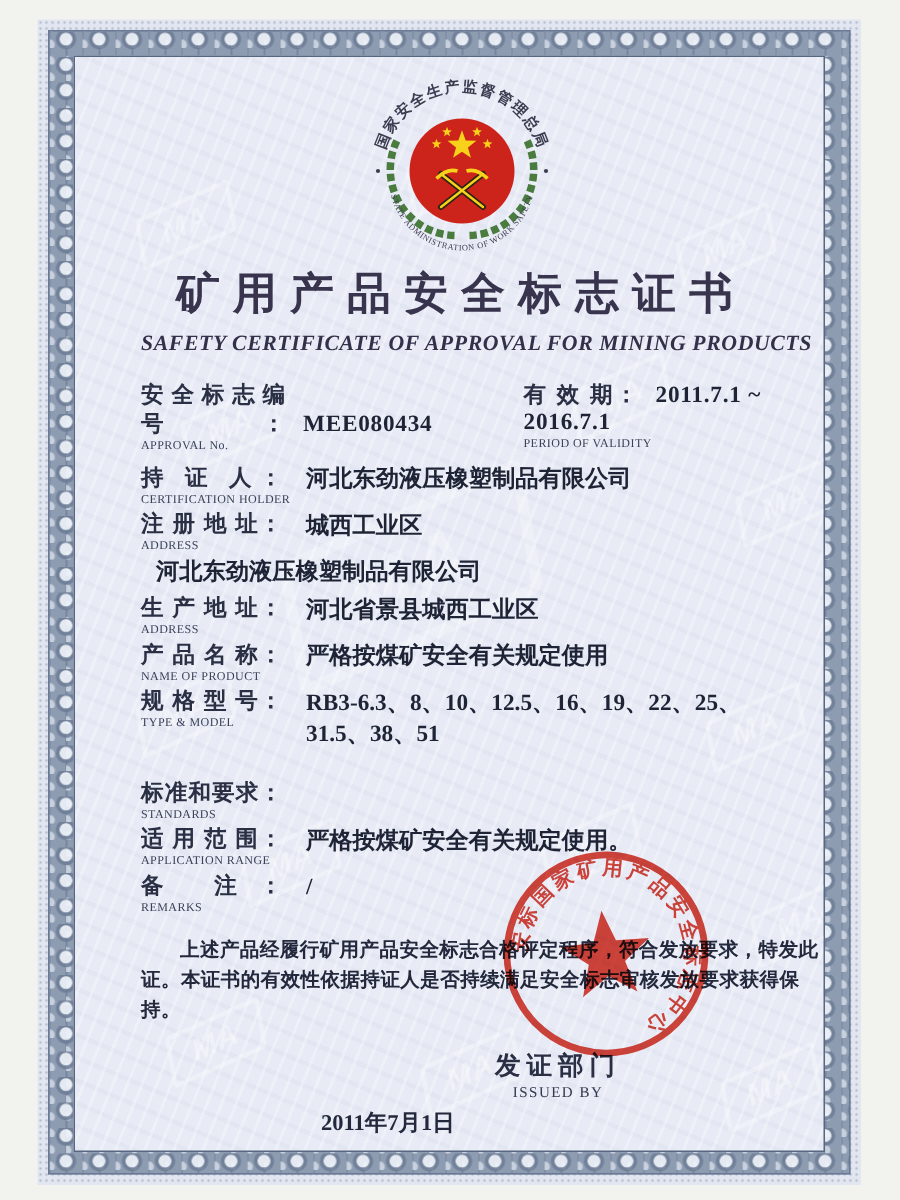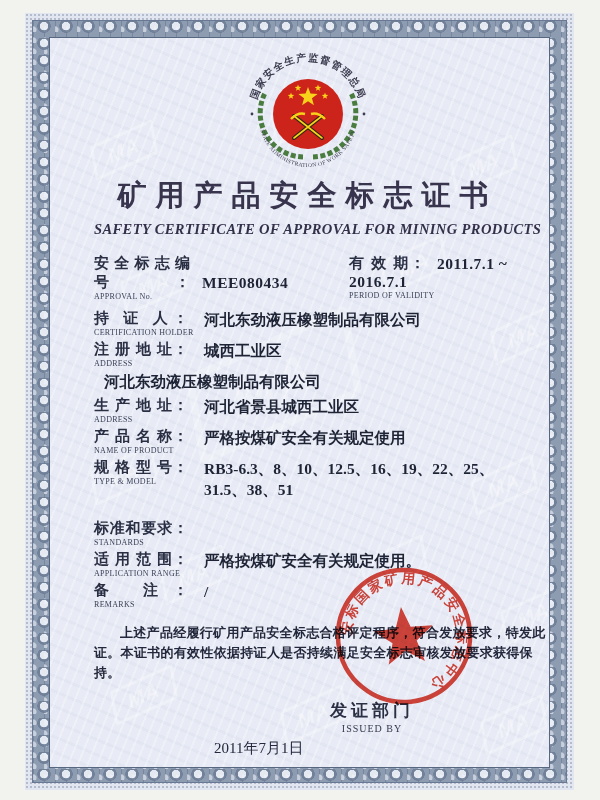--- a/index.html
+++ b/index.html
@@ -58,21 +58,21 @@
   .frow .lbl{flex:0 0 100px;}
   .frow .zh{width:94px;}
   .frow .val{flex:1;padding-left:10px;line-height:1.35;padding-top:1px;}
   .frow.gap-before{margin-top:18px;gap:24px;}
   
   .declaration{margin-top:14px;width:452px;font-size:13px;font-weight:600;
       line-height:1.55;color:#23283c;text-indent:2em;letter-spacing:.3px;}
   .issued{margin-top:16px;margin-left:218px;width:120px;text-align:center;}
   .issued-label{font-size:17px;font-weight:bold;letter-spacing:4px;color:#2a2f44;text-align:center;}
   .issued-sub{font-size:10px;letter-spacing:1px;color:#33384e;margin-top:1px;text-align:center;}
-  .issued-date{margin-top:5px;margin-left:120px;font-size:15px;font-weight:normal;
+  .issued-date{margin-top:5px;margin-left:120px;font-size:15px;font-weight:bold;
       color:#23283c;white-space:nowrap;}
   
   .seal{position:absolute;left:329px;top:561px;width:150px;height:150px;z-index:3;
       opacity:.92;mix-blend-mode:multiply;transform:rotate(-6deg);}
 </style>
 </head>
 <body>
 
 <div class="photo">
   <div class="band-light"></div>

